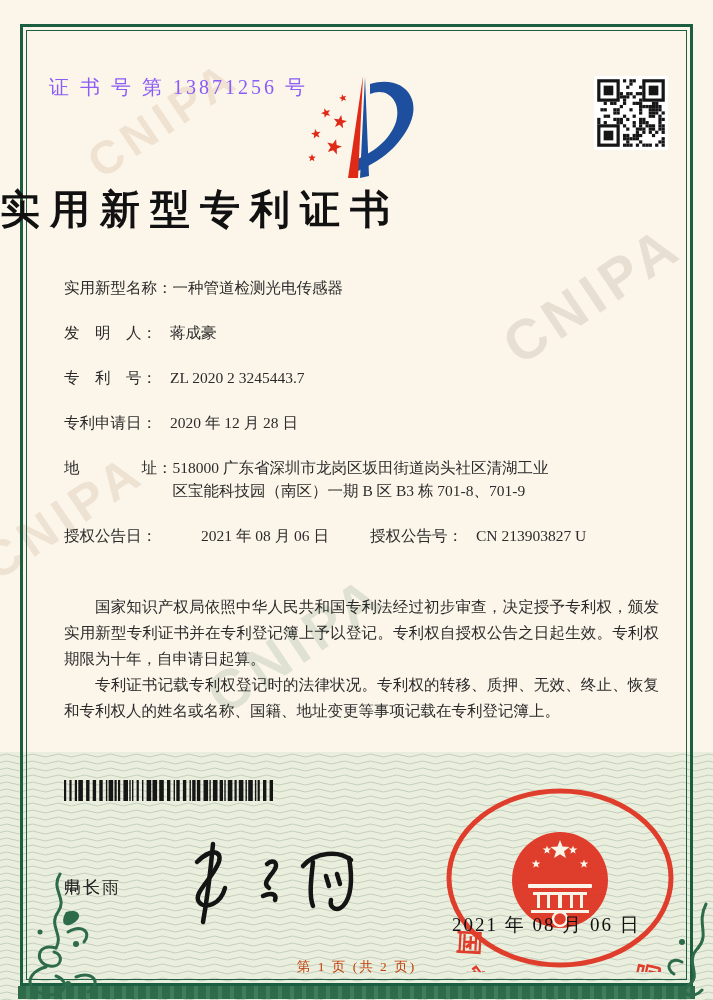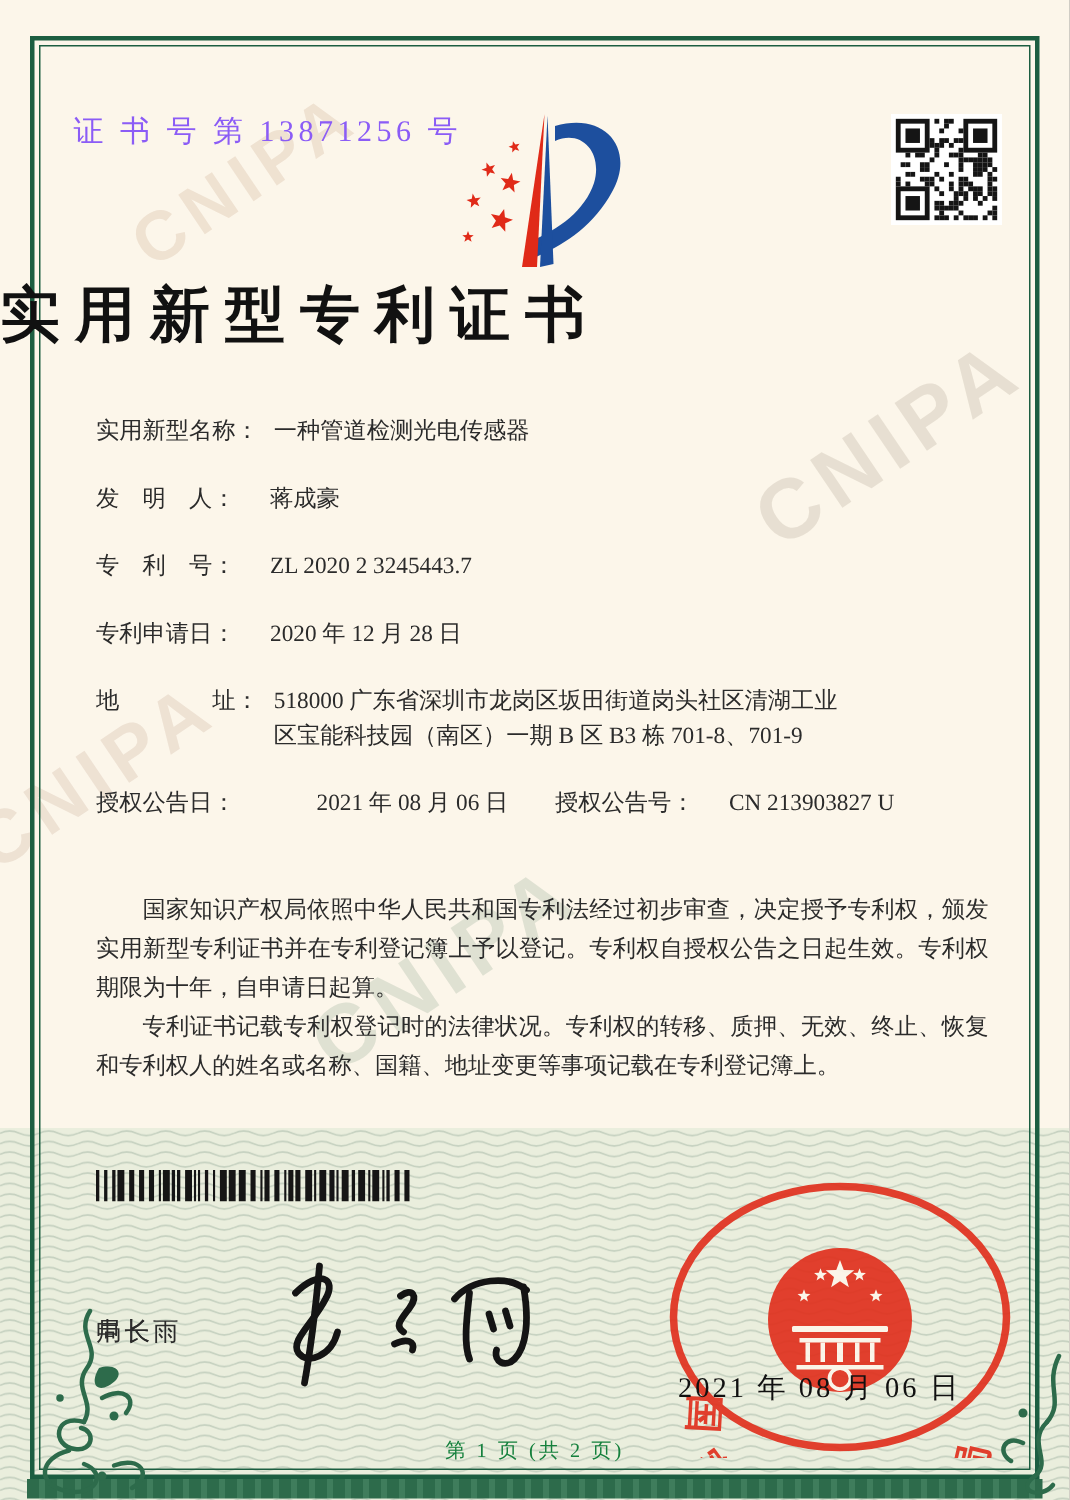--- a/index.html
+++ b/index.html
@@ -32,34 +32,34 @@
   .logo{position:absolute;left:292px;top:74px;z-index:3;}
   .qr{position:absolute;left:594px;top:76px;z-index:3;}
   .title{
     position:absolute;left:0;right:0;top:182px;z-index:3;text-align:left;
     font-size:40px;font-weight:bold;letter-spacing:10px;color:#111;
   }
   
   .fields{position:absolute;left:64px;right:56px;top:276px;z-index:3;font-size:15.5px;line-height:23px;}
   .frow{display:flex;margin-bottom:22px;}
   .flabel{flex:0 0 106px;white-space:nowrap;}
-  .fvalue{flex:1;white-space:pre-line;margin-left:10px;}
+  .fvalue{flex:1;white-space:pre-line;}
   .grant-left{display:inline-flex;width:306px;gap:31px;}
   .grant-left .fvalue{white-space:nowrap;}
   
   .paras{position:absolute;left:64px;right:54px;top:594px;z-index:3;font-size:15.5px;line-height:26px;text-align:justify;}
   .paras p{margin:0;text-indent:2em;}
   
   .barcode{position:absolute;left:64px;top:780px;z-index:3;}
   .signer-title{position:absolute;left:64px;top:876px;z-index:3;font-size:17px;letter-spacing:2px;}
   .signer-name{position:absolute;left:64px;top:876px;z-index:3;font-size:17px;letter-spacing:2px;}
   .signature{position:absolute;left:163px;top:836px;z-index:5;}
   .seal{position:absolute;left:445px;top:786px;z-index:4;}
   .seal-date{position:absolute;left:452px;top:912px;z-index:6;font-size:19px;letter-spacing:2px;color:#101010;}
-  .footer{position:absolute;left:0;right:0;top:958px;z-index:5;text-align:center;font-size:13.5px;color:#15803d;letter-spacing:2px;}
+  .footer{position:absolute;left:0;right:0;top:958px;z-index:5;text-align:center;font-size:13.5px;color:#c2410c;letter-spacing:2px;}
 </style>
 </head>
 <body>
 
 <div class="page">
 
   <svg class="waves" viewBox="0 0 713 248" preserveAspectRatio="none">
     <defs>
       <pattern id="wv" width="26" height="7" patternUnits="userSpaceOnUse">
         <path d="M0,3.5 Q6.5,0.5 13,3.5 T26,3.5" fill="none" stroke="#c3cfbe" stroke-width="1"></path>

